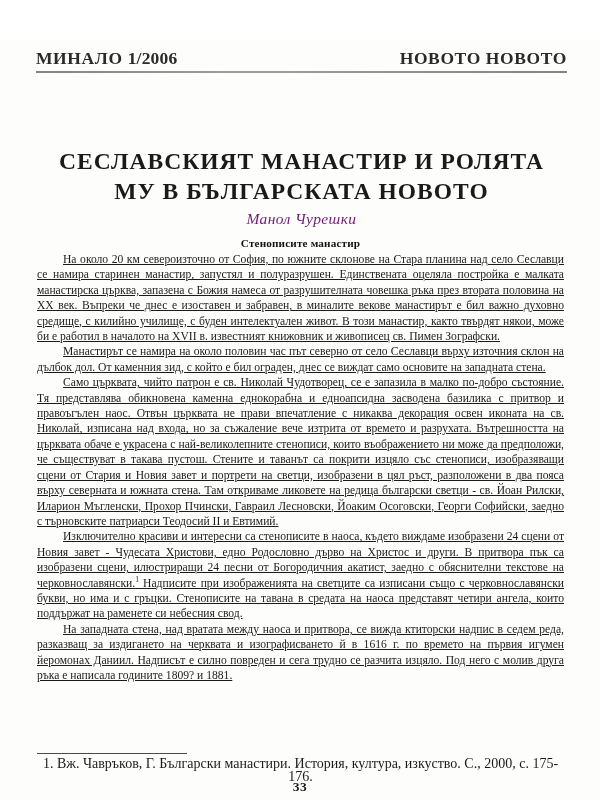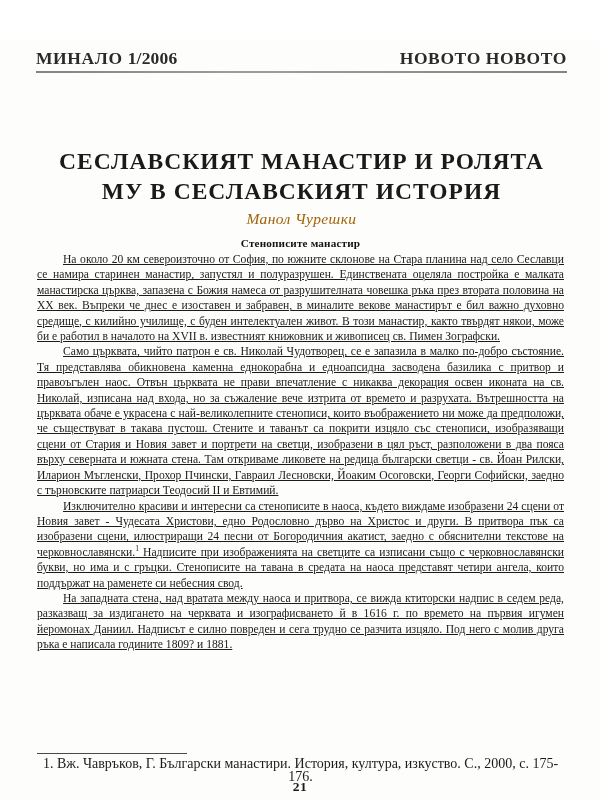--- a/index.html
+++ b/index.html
@@ -75,21 +75,21 @@
     margin: 0;
   }
   .doc-title .tl {
     display: block;
   }
   .doc-author {
     margin-top: 4px;
     font-style: italic;
     font-size: 15.5px;
     letter-spacing: 0.4px;
-    color: #a16207;
+    color: #701a75;
   }
 
   
   .body-col {
     position: absolute;
     top: 197px;
     left: 37px;
     width: 527px;
   }
   .section-head {
@@ -164,36 +164,37 @@
         <span class="issue">1/2006</span>
       </div>
       <div class="rh-right">НОВОТО НОВОТО</div>
     </div>
     <div class="rh-rule"></div>
   </div>
 
   <div class="title-block">
     <h1 class="doc-title">
       <span class="tl">СЕСЛАВСКИЯТ МАНАСТИР И РОЛЯТА</span>
-      <span class="tl">МУ В СЕСЛАВСКИЯТ ИСТОРИЯ</span>
+      <span class="tl">МУ В БЪЛГАРСКАТА НОВОТО</span>
     </h1>
     <div class="doc-author">Манол Чурешки</div>
   </div>
 
   <div class="body-col">
     <div class="section-head">Стенописите манастир</div>
 
     <p class="para">На около 20 км североизточно от София, по южните склонове на Стара планина над село Сеславци се намира старинен манастир, запустял и полуразрушен. Единствената оцеляла постройка е малката манастирска църква, запазена с Божия намеса от разрушителната човешка ръка през втората половина на XX век. Въпреки че днес е изоставен и забравен, в миналите векове манастирът е бил важно духовно средище, с килийно училище, с буден интелектуален живот. В този манастир, както твърдят някои, може би е работил в началото на XVII в. известният книжовник и живописец св. Пимен Зографски.</p>
+    <p class="para">Манастирът се намира на около половин час път северно от село Сеславци върху източния склон на дълбок дол. От каменния зид, с който е бил ограден, днес се виждат само основите на западната стена.</p>
     <p class="para">Само църквата, чийто патрон е св. Николай Чудотворец, се е запазила в малко по-добро състояние. Тя представлява обикновена каменна еднокорабна и едноапсидна засводена базилика с притвор и правоъгълен наос. Отвън църквата не прави впечатление с никаква декорация освен иконата на св. Николай, изписана над входа, но за съжаление вече изтрита от времето и разрухата. Вътрешността на църквата обаче е украсена с най-великолепните стенописи, които въображението ни може да предположи, че съществуват в такава пустош. Стените и таванът са покрити изцяло със стенописи, изобразяващи сцени от Стария и Новия завет и портрети на светци, изобразени в цял ръст, разположени в два пояса върху северната и южната стена. Там откриваме ликовете на редица български светци - св. Йоан Рилски, Иларион Мъгленски, Прохор Пчински, Гавраил Лесновски, Йоаким Осоговски, Георги Софийски, заедно с търновските патриарси Теодосий II и Евтимий.</p>
 
     <p class="para"><span>Изключително красиви и интересни са стенописите в наоса, където виждаме изобразени 24 сцени от Новия завет - Чудесата Христови, едно Родословно дърво на Христос и други. В притвора пък са изобразени сцени, илюстриращи 24 песни от Богородичния акатист, заедно с обяснителни текстове на черковнославянски.</span><sup class="fn">1</sup><span> Надписите при изображенията на светците са изписани също с черковнославянски букви, но има и с гръцки. Стенописите на тавана в средата на наоса представят четири ангела, които поддържат на раменете си небесния свод.</span></p>
 
     <p class="para">На западната стена, над вратата между наоса и притвора, се вижда ктиторски надпис в седем реда, разказващ за издигането на черквата и изографисването й в 1616 г. по времето на първия игумен йеромонах Даниил. Надписът е силно повреден и сега трудно се разчита изцяло. Под него с молив друга ръка е написала годините 1809? и 1881.</p>
   </div>
 
   <div class="footnote-area">
     <div class="footnote-rule"></div>
     <div class="footnote">1. Вж. Чавръков, Г. Български манастири. История, култура, изкуство. С., 2000, с. 175-176.</div>
   </div>
 
-  <div class="folio">21</div>
+  <div class="folio">33</div>
 
 </div>
 
 </body></html>

